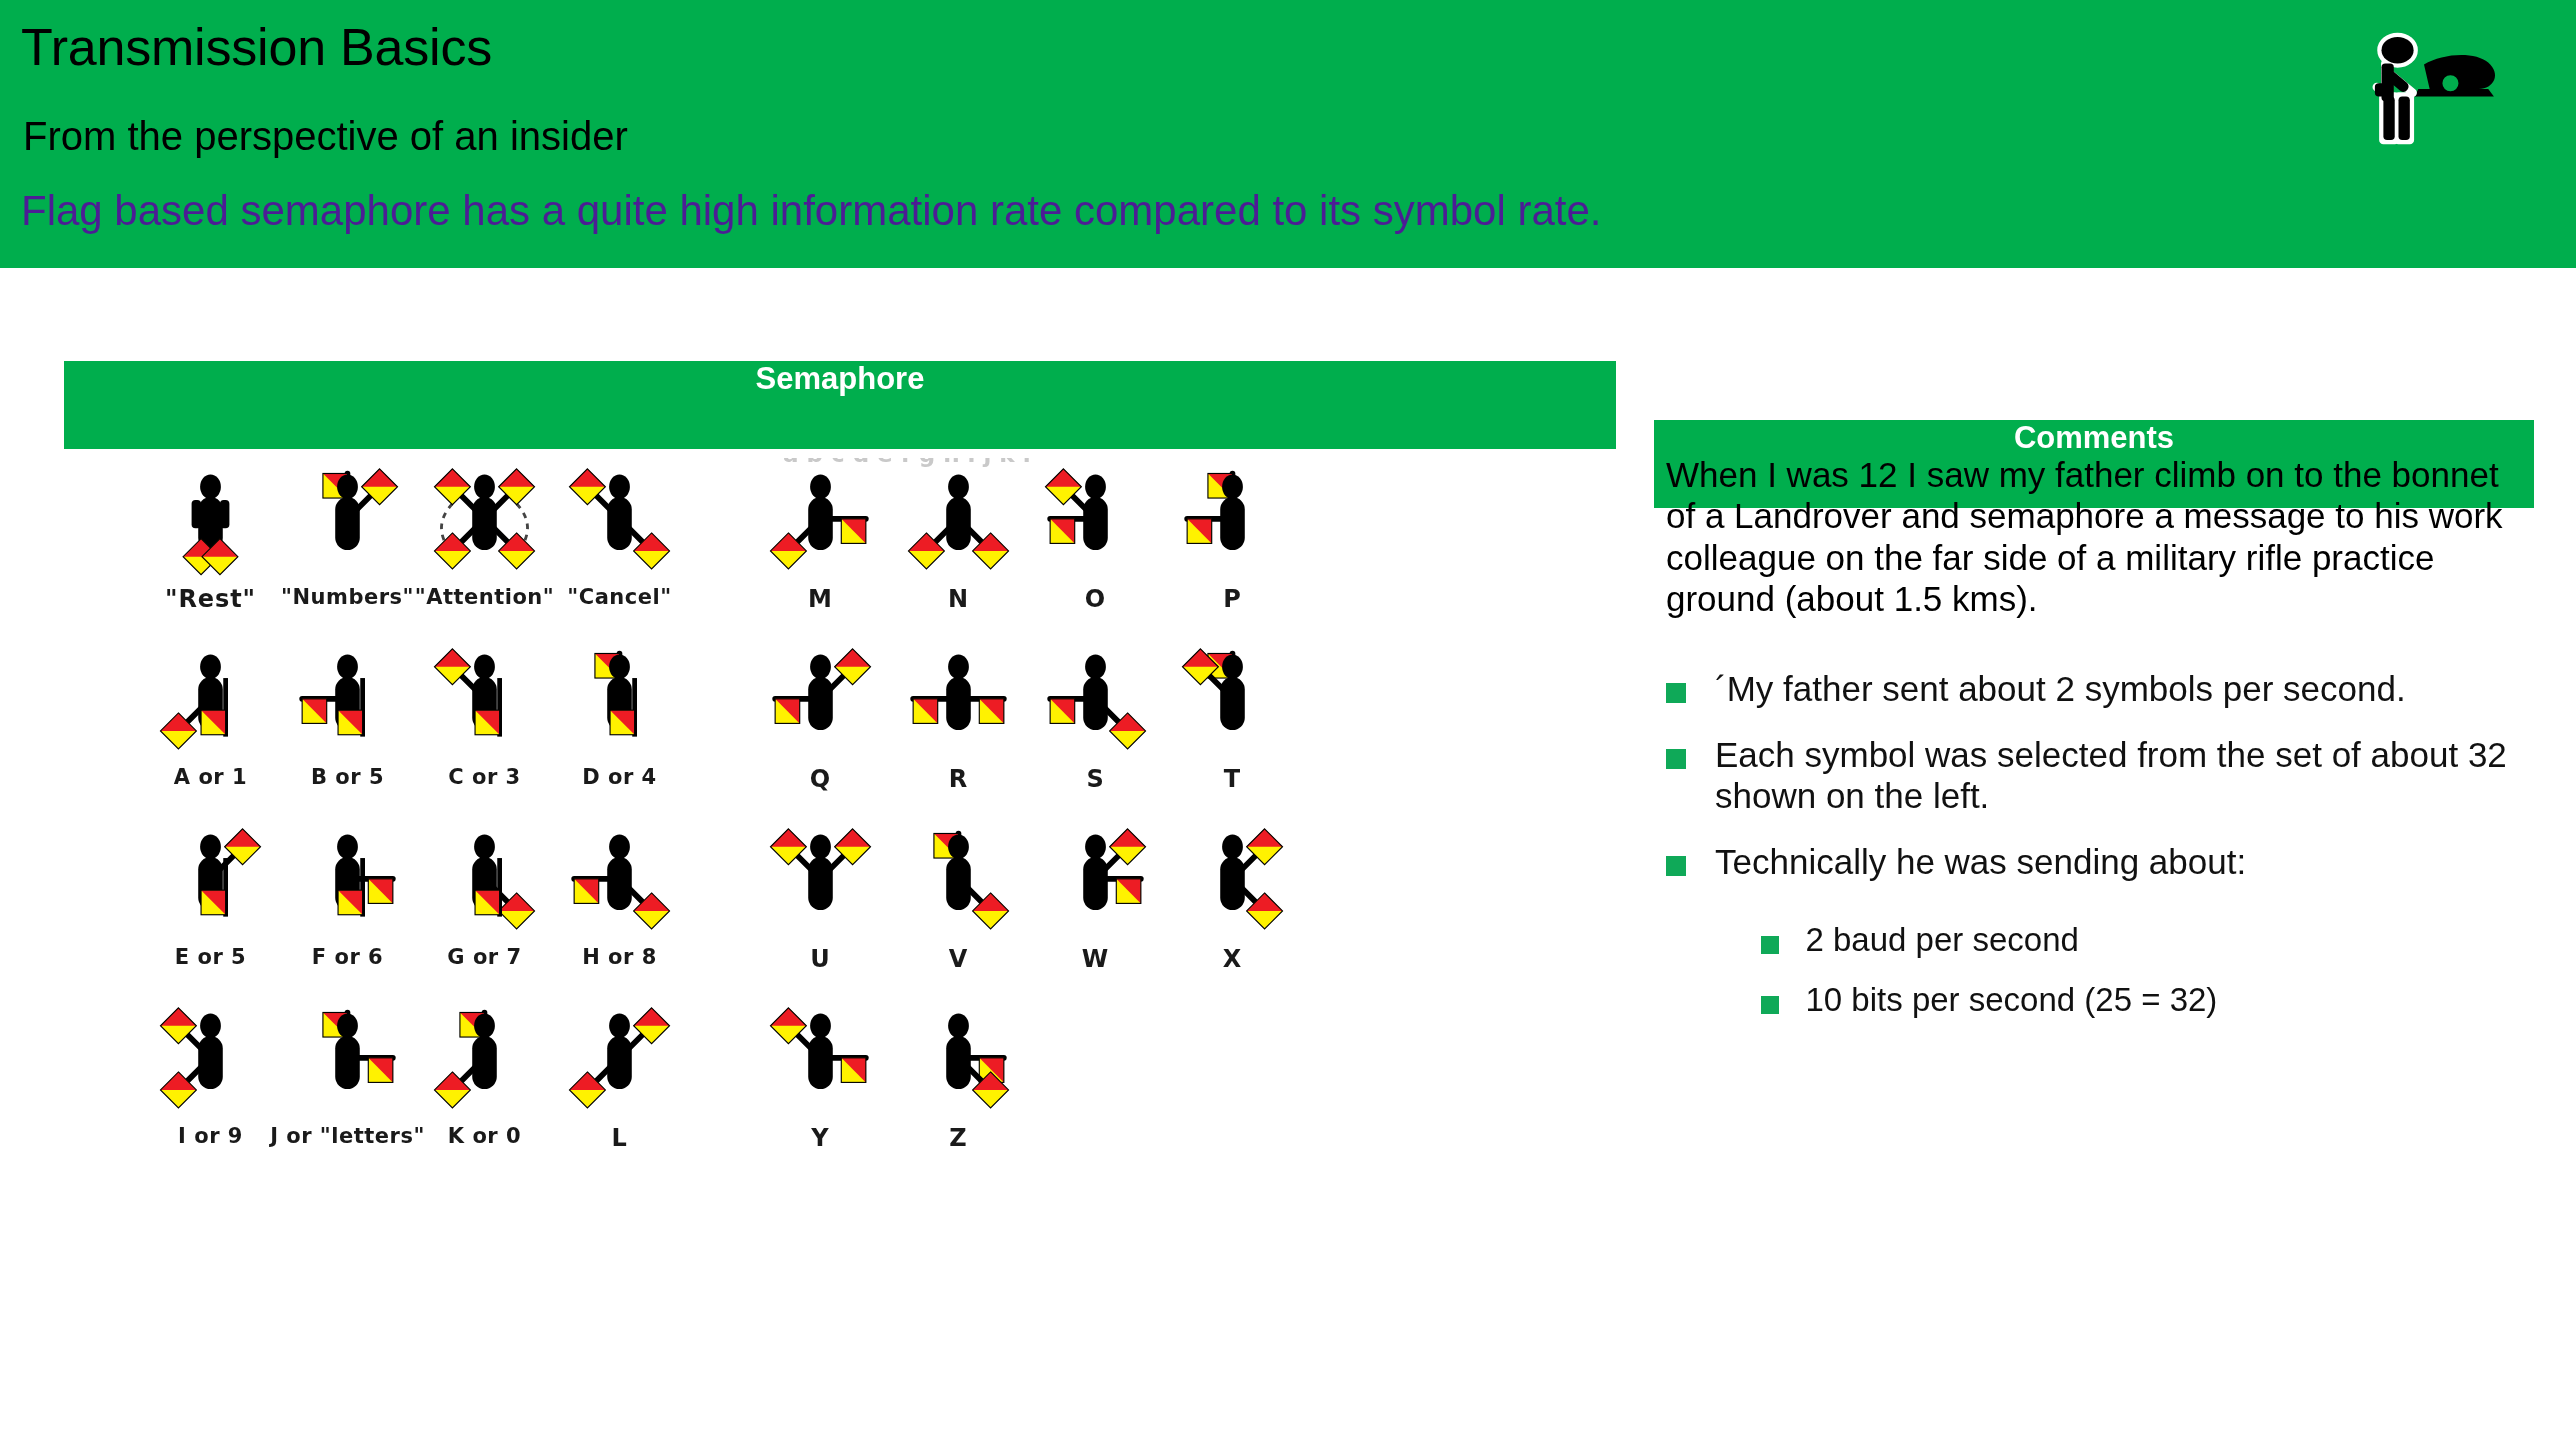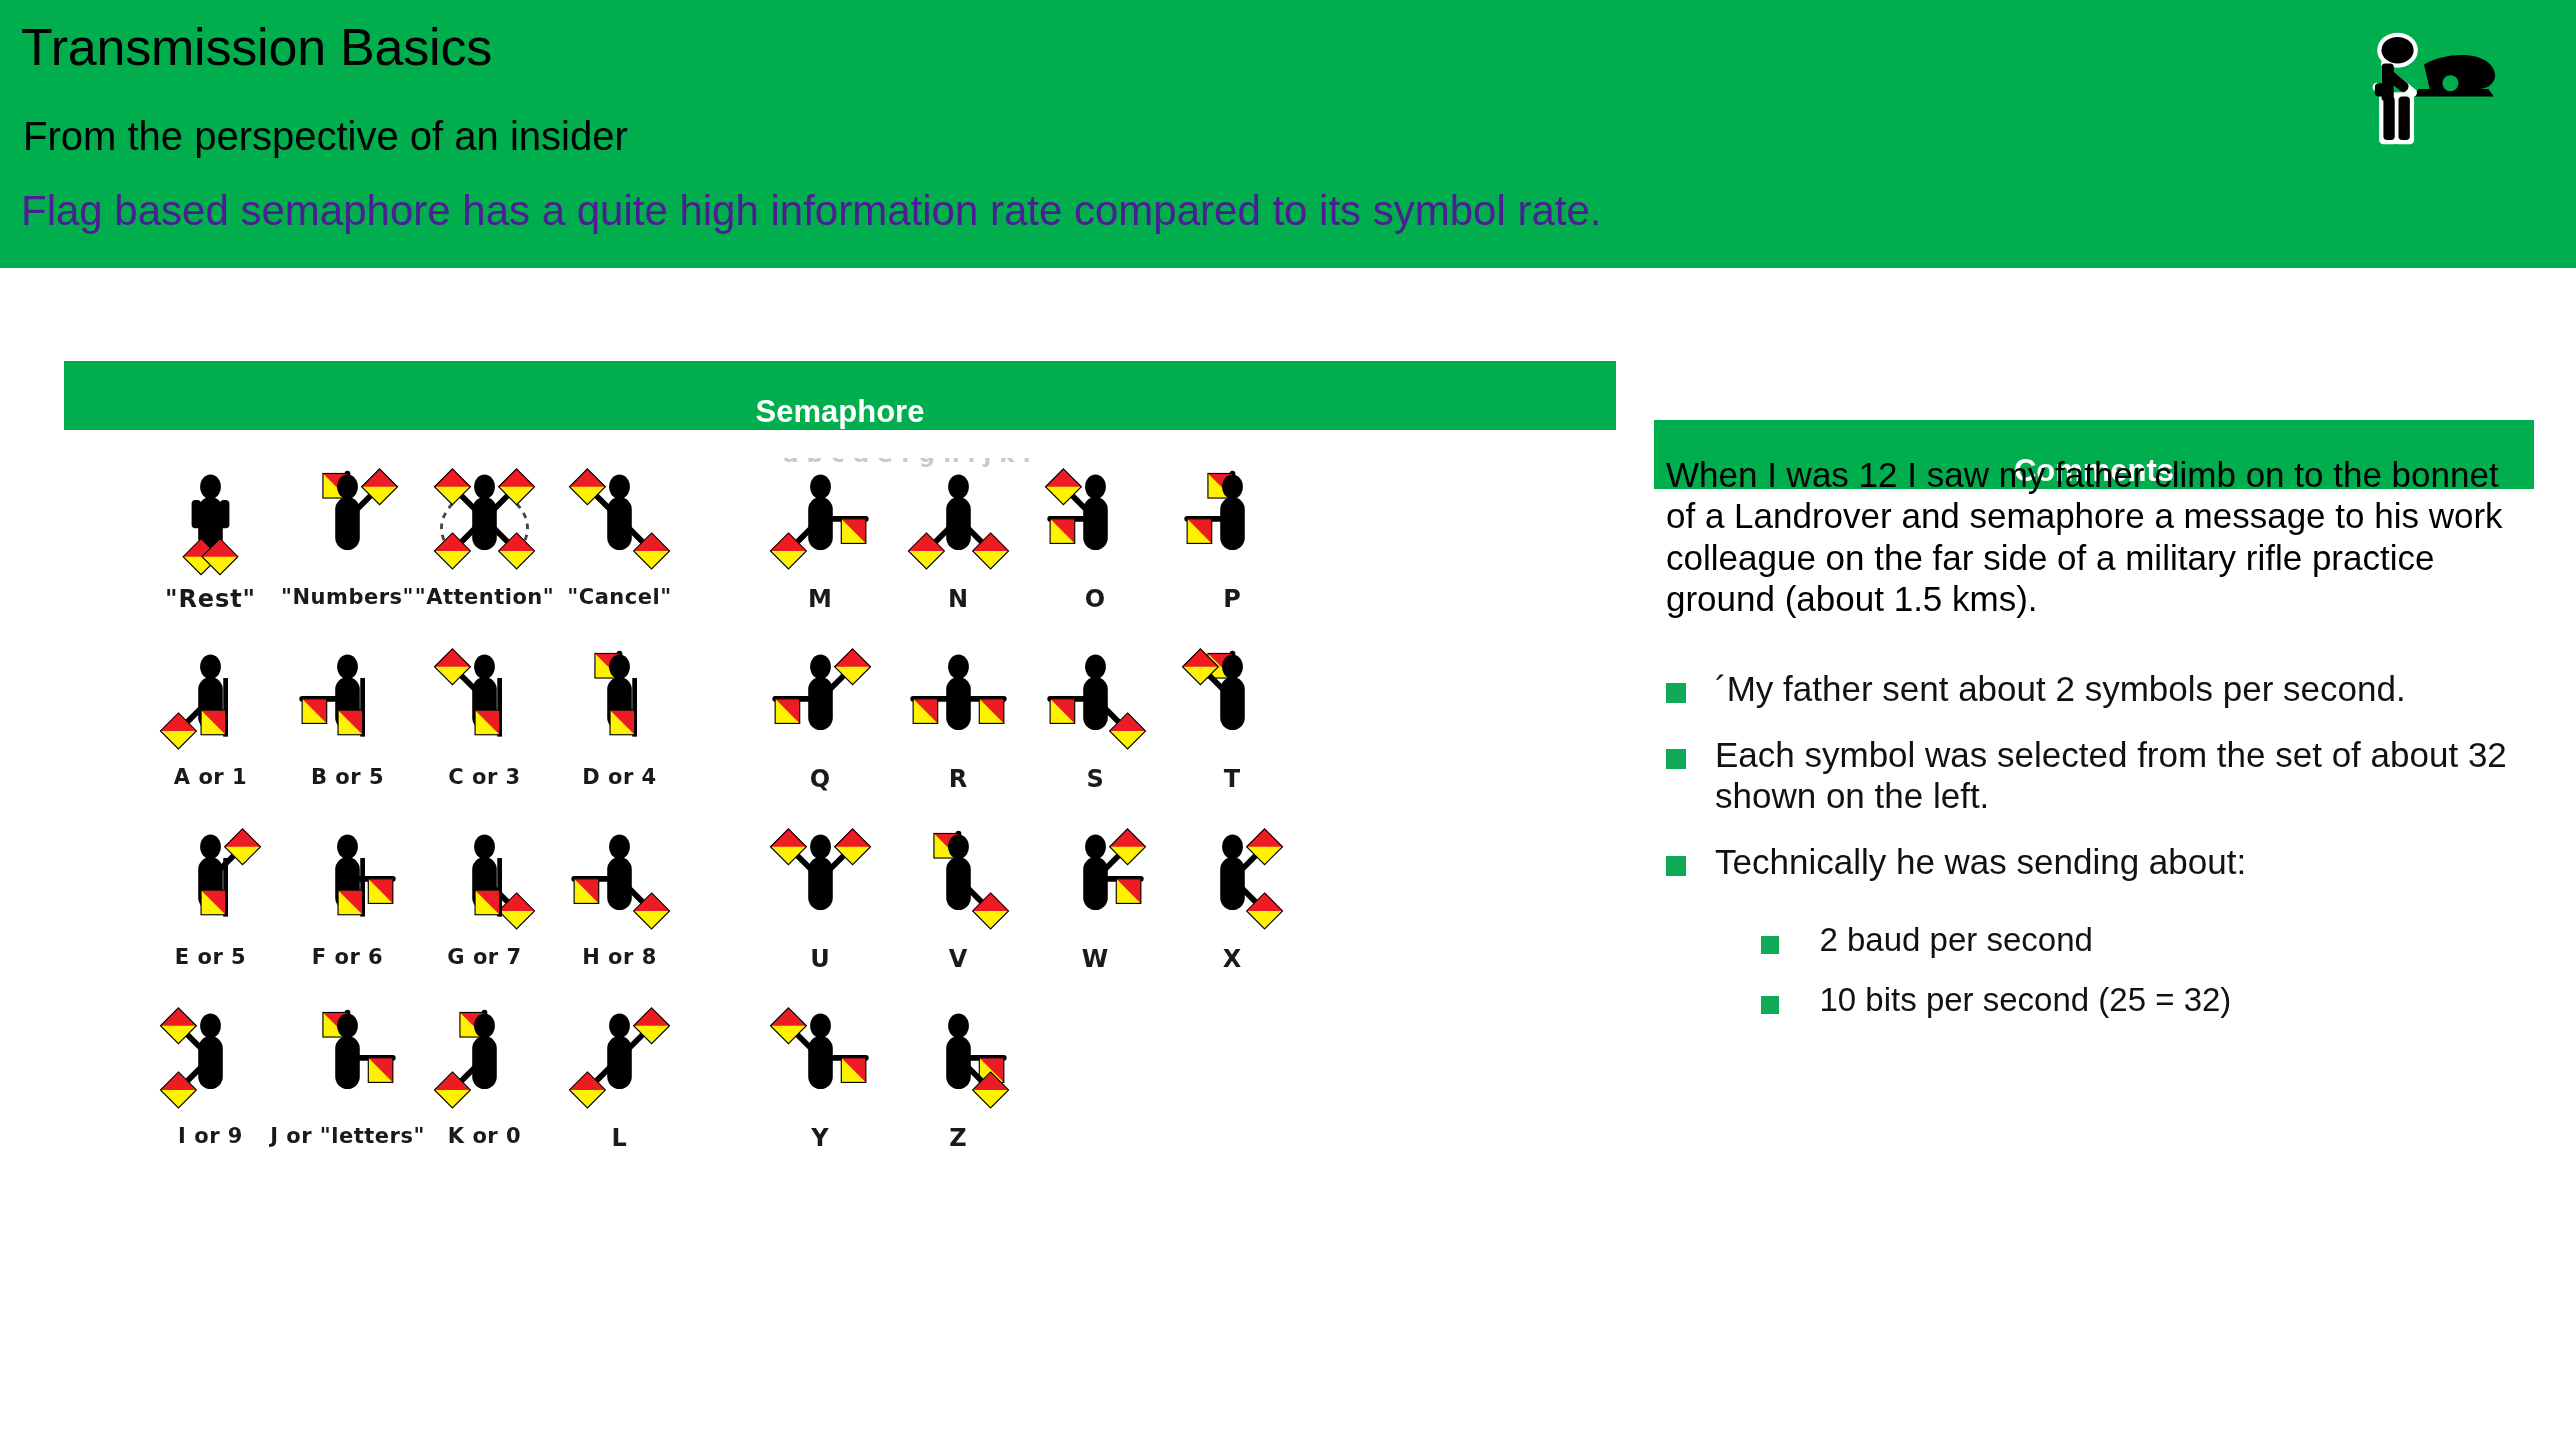--- a/index.html
+++ b/index.html
@@ -25,24 +25,24 @@
     font-size: 40px; color: #000000; white-space: nowrap;
   }
   .header-lead {
     position: absolute; left: 21px; top: 187px;
     font-size: 42px; color: #4c1d95; white-space: nowrap;
   }
   .logo { position: absolute; left: 2356px; top: 17px; width: 170px; height: 142px; }
 
   
   .col-head {
-    position: absolute; height: 69px;
+    position: absolute; height: 88px;
     background: #00AE4D; color: #ffffff;
     font-size: 31px; font-weight: bold;
-    display: flex; align-items: flex-end; justify-content: center;
+    display: flex; align-items: flex-start; justify-content: center;
   }
   #semaphore-head { left: 64px;  top: 361px; width: 1552px; }
   #comments-head  { left: 1654px; top: 382px; width: 880px; margin-top: 38px; }
 
   .col-body { position: absolute; }
   #semaphore-body { left: 64px;  top: 445px; width: 1552px; height: 757px; }
   #comments-body  { left: 1666px; top: 454px; width: 871px; height: 644px; }
 
   
   .sem-grid {
@@ -71,21 +71,21 @@
   .bullets { margin-top: 49px; }
   .bullet {
     position: relative; display: flex; align-items: flex-start;
     margin-bottom: 24.6px;
   }
   .bullet .sq {
     flex: 0 0 auto; width: 20px; height: 20px; background: #0FA958;
     margin-top: 15px; margin-right: 29px;
   }
   .bullet .btext { font-size: 35px; line-height: 1.18; color: #111; }
-  .bullet.lvl2 { margin-left: 95px; margin-bottom: 21px; gap: 14px; }
+  .bullet.lvl2 { margin-left: 95px; margin-bottom: 21px; }
   .bullet.lvl2 .sq { width: 18px; height: 18px; margin-right: 26.5px; }
   .bullet.lvl2 .btext { font-size: 33px; }
   .bullet.spaced { margin-top: 38px; }
 </style>
 </head>
 <body>
 
 <div id="slide">
 
   <div class="header">

